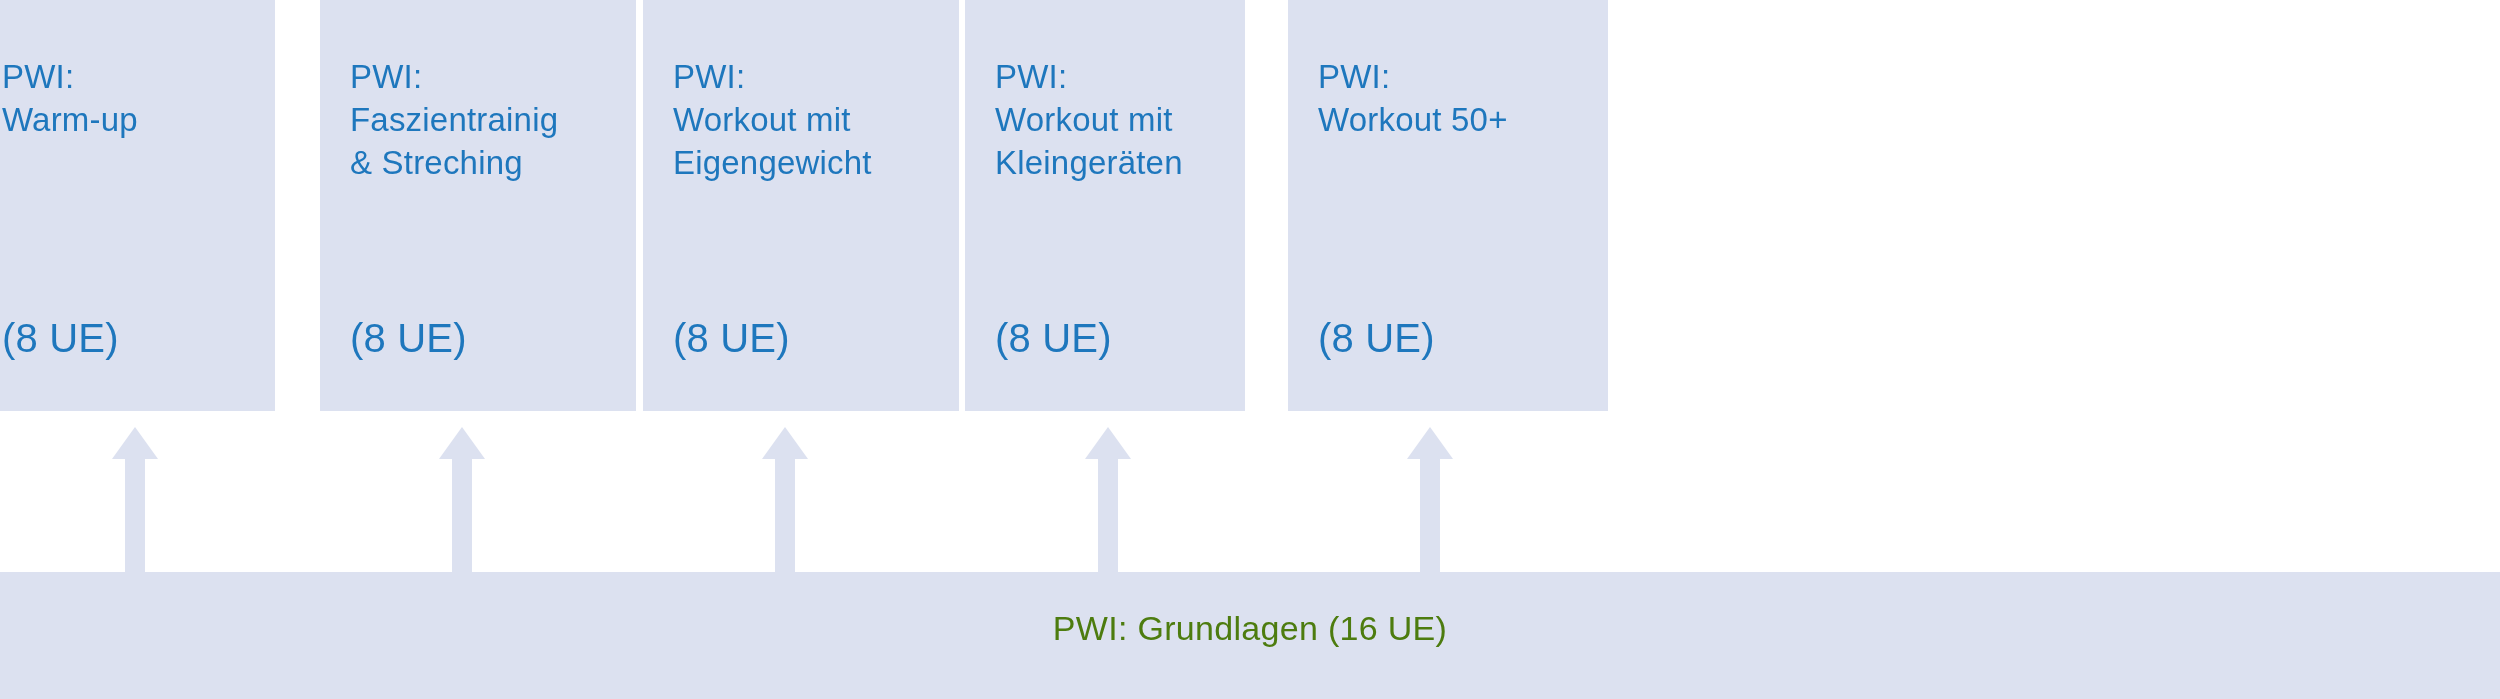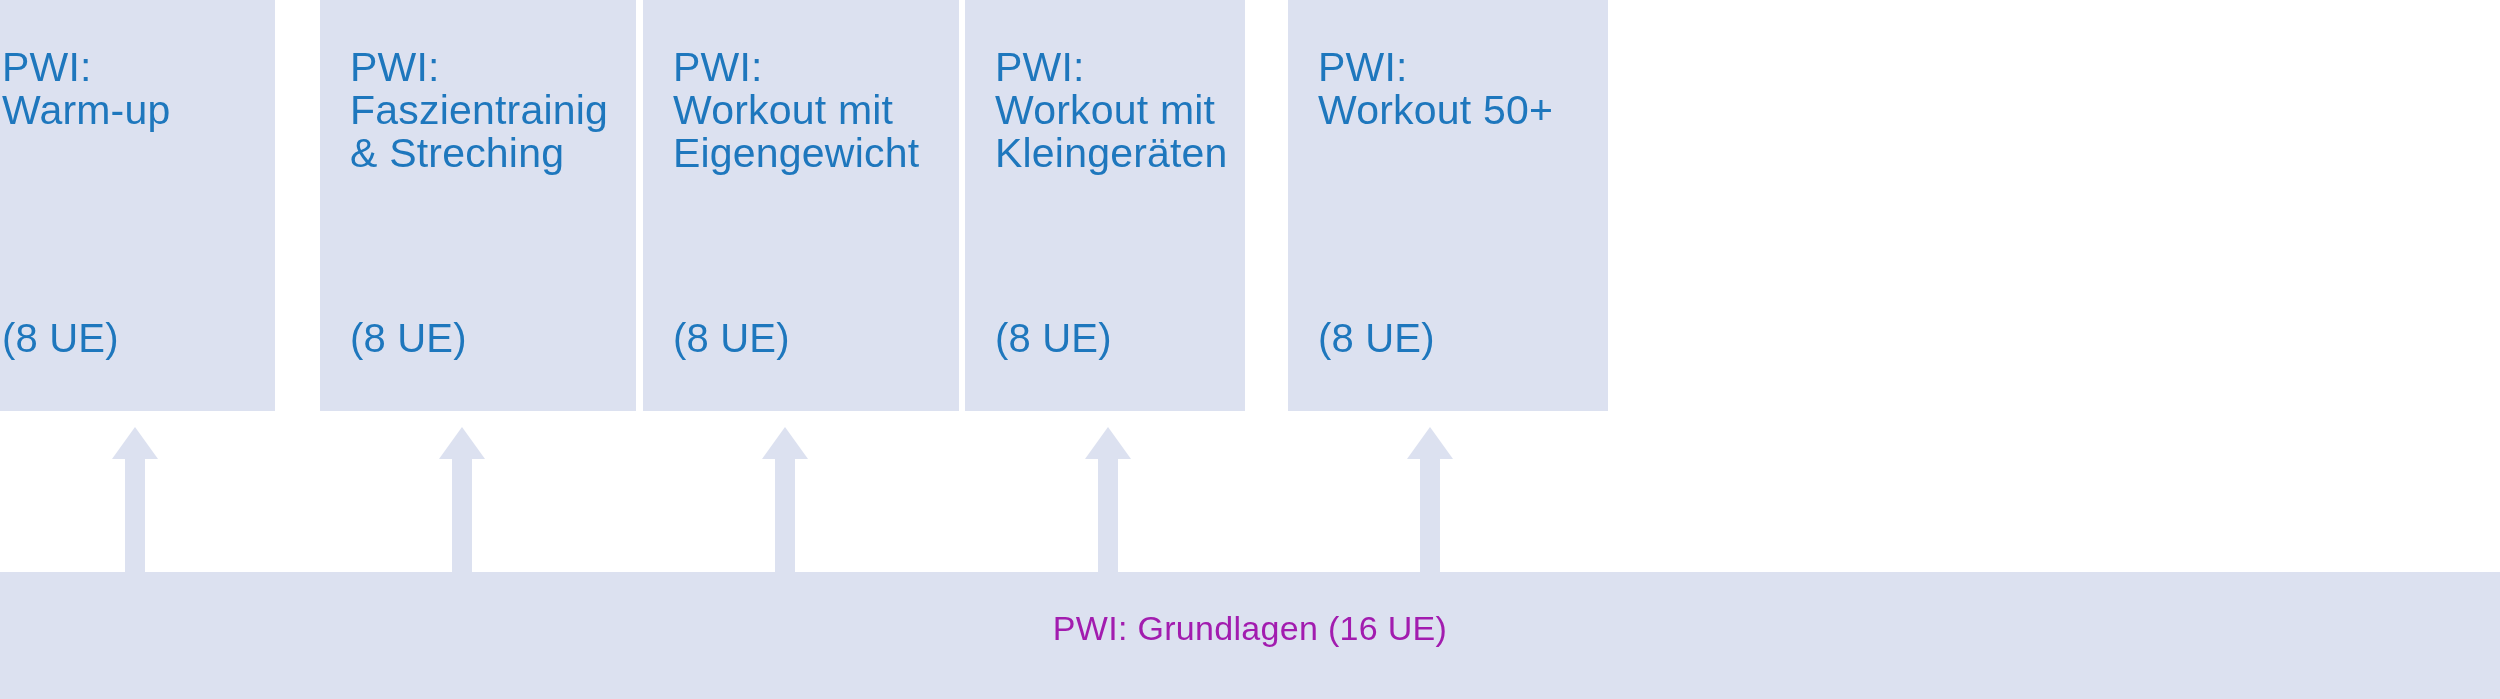--- a/index.html
+++ b/index.html
@@ -34,25 +34,26 @@
     top: 0;
     height: 411px;
     background: #dce1f0;
     box-sizing: border-box;
     padding-left: 30px;
     padding-top: 46px;
   }
 
   .module-title {
     color: #1e77bd;
-    font-size: 41px;
+    font-size: 33px;
     line-height: 43px;
     font-weight: 400;
     letter-spacing: 0.2px;
     white-space: pre-line;
+    margin-top: 9px;
   }
 
   .module-ue {
     position: absolute;
     left: 30px;
     top: 318px;
     color: #1e77bd;
     font-size: 40px;
     line-height: 40px;
     font-weight: 400;
@@ -155,16 +156,16 @@
       <polygon points="23,0 46,32 33,32 33,146 13,146 13,32 0,32" fill="#dce1f0"></polygon>
     </svg>
   </div>
   <div class="arrow" style="left:1407px;">
     <svg viewBox="0 0 46 146" xmlns="http://www.w3.org/2000/svg" aria-hidden="true">
       <polygon points="23,0 46,32 33,32 33,146 13,146 13,32 0,32" fill="#dce1f0"></polygon>
     </svg>
   </div>
 
   <div class="base-bar" style="background: rgb(220, 225, 240);">
-    <span class="base-bar-label" style="color: #a21caf;">PWI: Grundlagen (16 UE)</span>
+    <span class="base-bar-label" style="color: #4d7c0f;">PWI: Grundlagen (16 UE)</span>
   </div>
 
 </div>
 
 </body></html>

